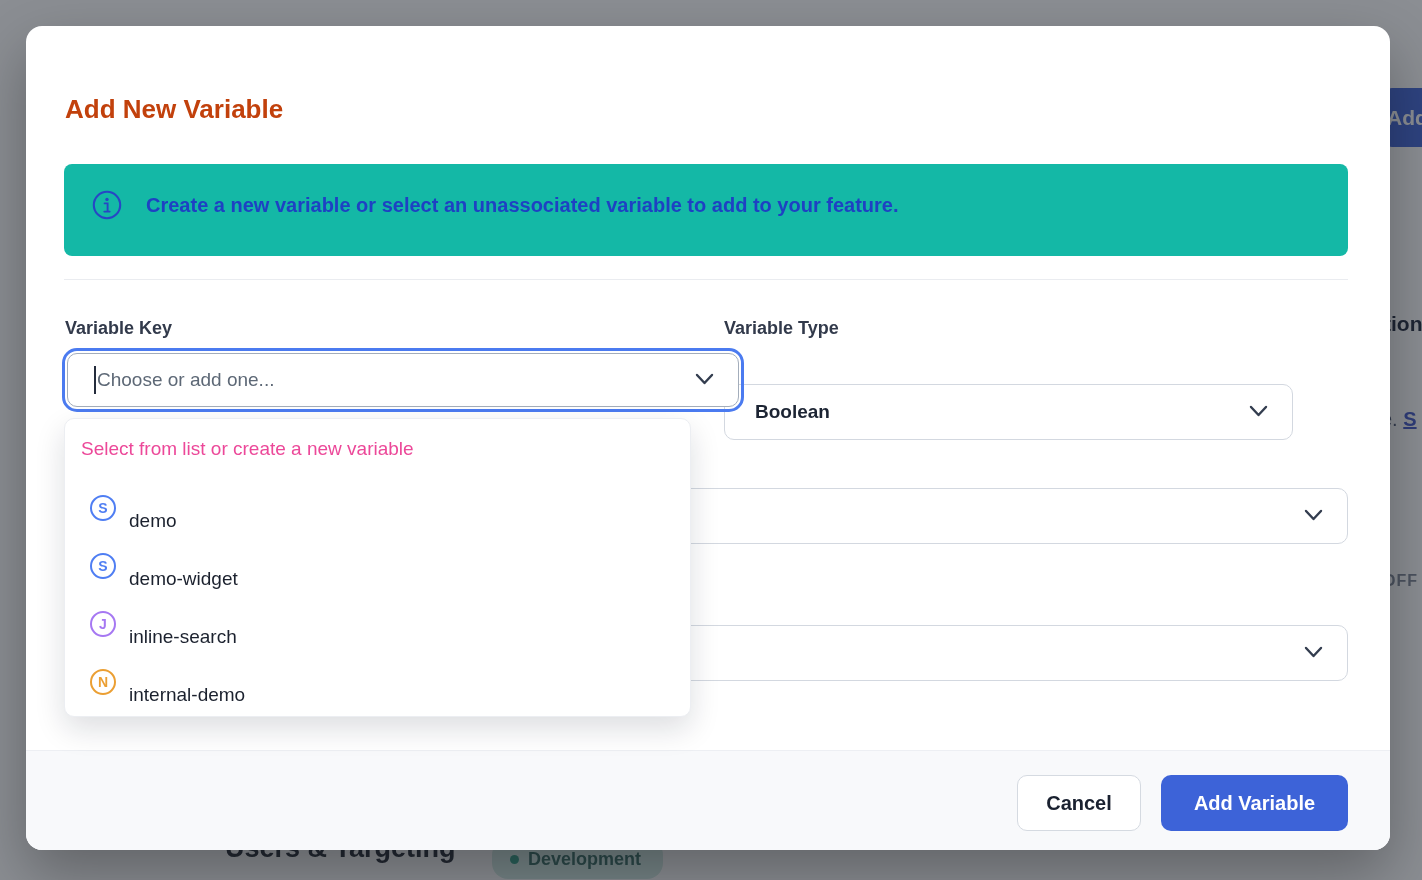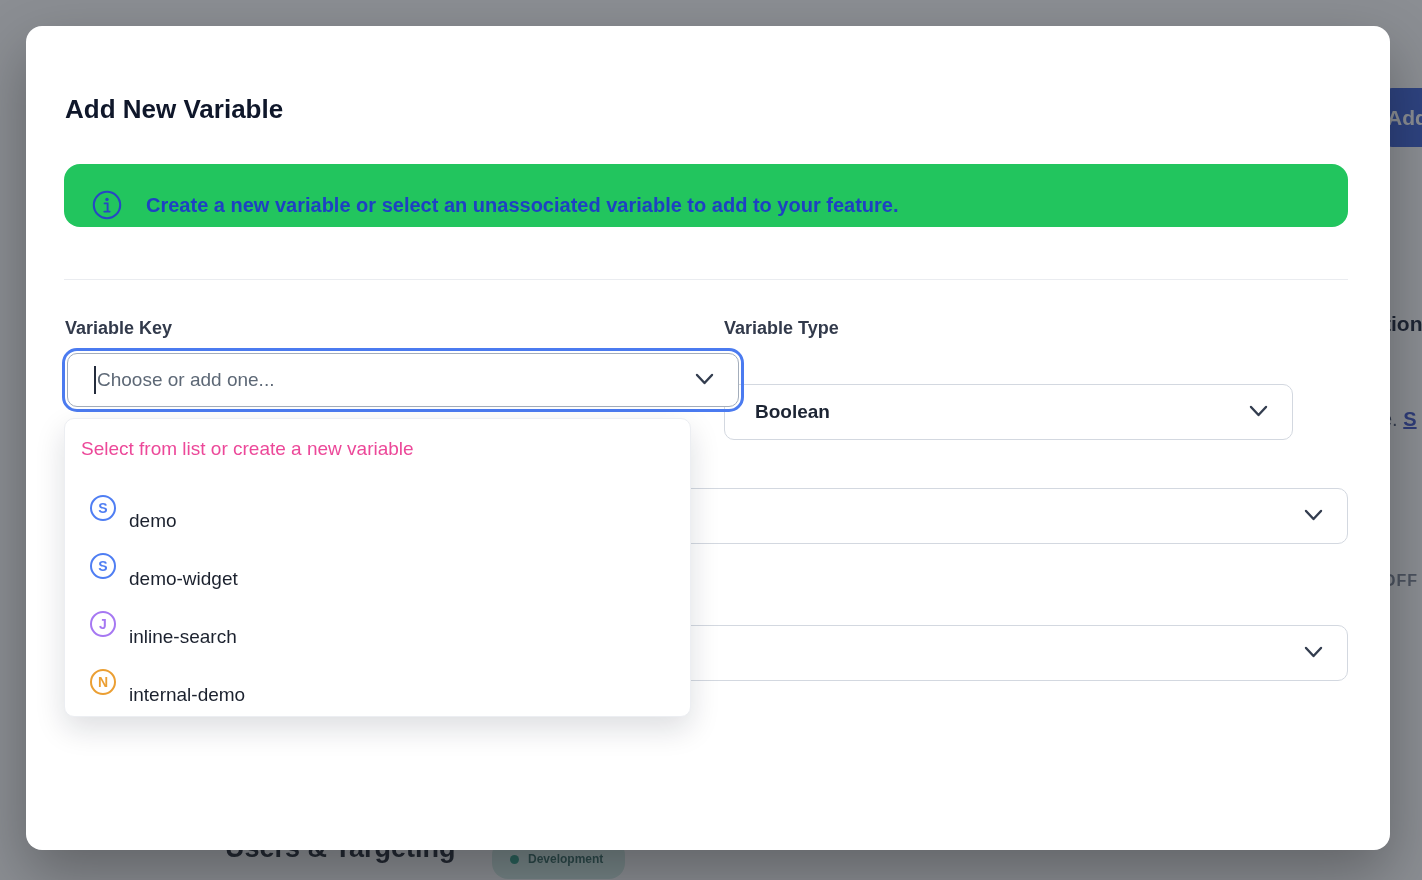--- a/index.html
+++ b/index.html
@@ -33,40 +33,40 @@
     font-size: 16px; font-weight: 700; color: #7c8594; letter-spacing: 1px;
   }
   .bg-section-title {
     position: absolute; left: 225px; top: 833px;
     font-size: 27px; font-weight: 700; color: #272d38; white-space: nowrap;
   }
   .bg-env-badge {
     position: absolute; left: 492px; top: 839px; height: 40px;
     background: #d4ece6; border-radius: 16px;
     display: flex; align-items: center; gap: 9px; padding: 0 22px 0 18px;
-    font-size: 12px; font-weight: 600; color: #3a6f68; white-space: nowrap;
+    font-size: 18px; font-weight: 600; color: #3a6f68; white-space: nowrap;
   }
   .bg-env-dot { width: 9px; height: 9px; border-radius: 50%; background: #35a28a; }
 
   
   .overlay { position: absolute; inset: 0; background: rgba(33, 38, 48, 0.52); }
 
   
   .modal {
     position: absolute; left: 26px; top: 26px; width: 1364px; height: 824px;
     background: #ffffff; border-radius: 16px;
     box-shadow: 0 24px 60px rgba(0,0,0,0.30);
   }
   .modal-title {
     position: absolute; left: 39px; top: 68px;
-    font-size: 26px; font-weight: 700; color: #0f172a;
+    font-size: 26px; font-weight: 700; color: #c2410c;
   }
   .info-banner {
-    position: absolute; left: 38px; top: 138px; width: 1284px; height: 63px;
-    background: #22c55e; border-radius: 16px;
+    position: absolute; left: 38px; top: 138px; width: 1284px; height: 92px;
+    background: #14b8a6; border-radius: 8px;
     display: flex; align-items: center;
   }
   .info-icon { position: absolute; left: 28px; top: 26px; width: 30px; height: 30px; }
   .info-text {
     position: absolute; left: 82px; top: 0; height: 82px;
     display: flex; align-items: center;
     font-size: 20px; font-weight: 600; color: #1e41c3;
   }
   .divider {
     position: absolute; left: 38px; top: 253px; width: 1284px; height: 1px;
@@ -237,15 +237,19 @@
       <div class="dropdown-item">
         <span class="var-icon c-purple">J</span>
         <span class="item-label">inline-search</span>
       </div>
       <div class="dropdown-item">
         <span class="var-icon c-orange">N</span>
         <span class="item-label">internal-demo</span>
       </div>
     </div>
 
+    <div class="modal-footer">
+      <button class="btn btn-cancel">Cancel</button>
+      <button class="btn btn-submit">Add Variable</button>
+    </div>
   </div>
 
 </div>
 
 </body></html>

